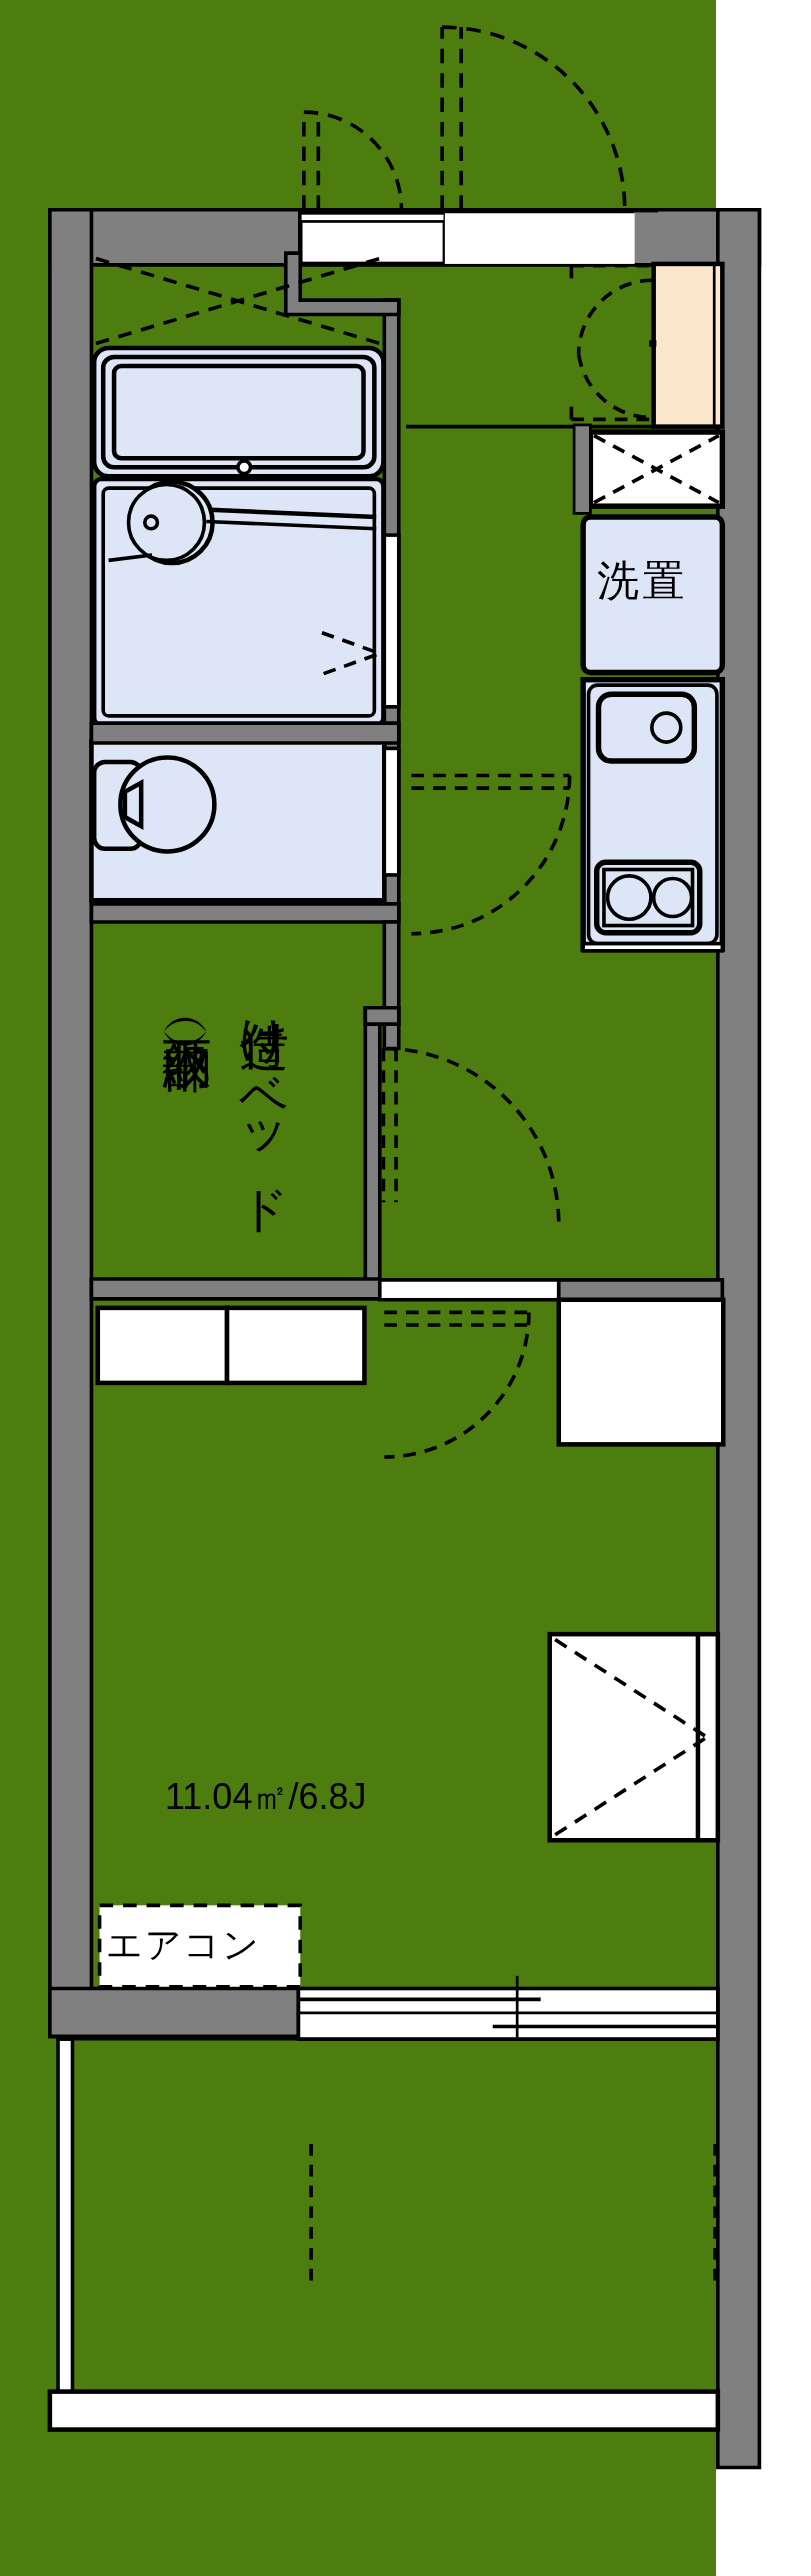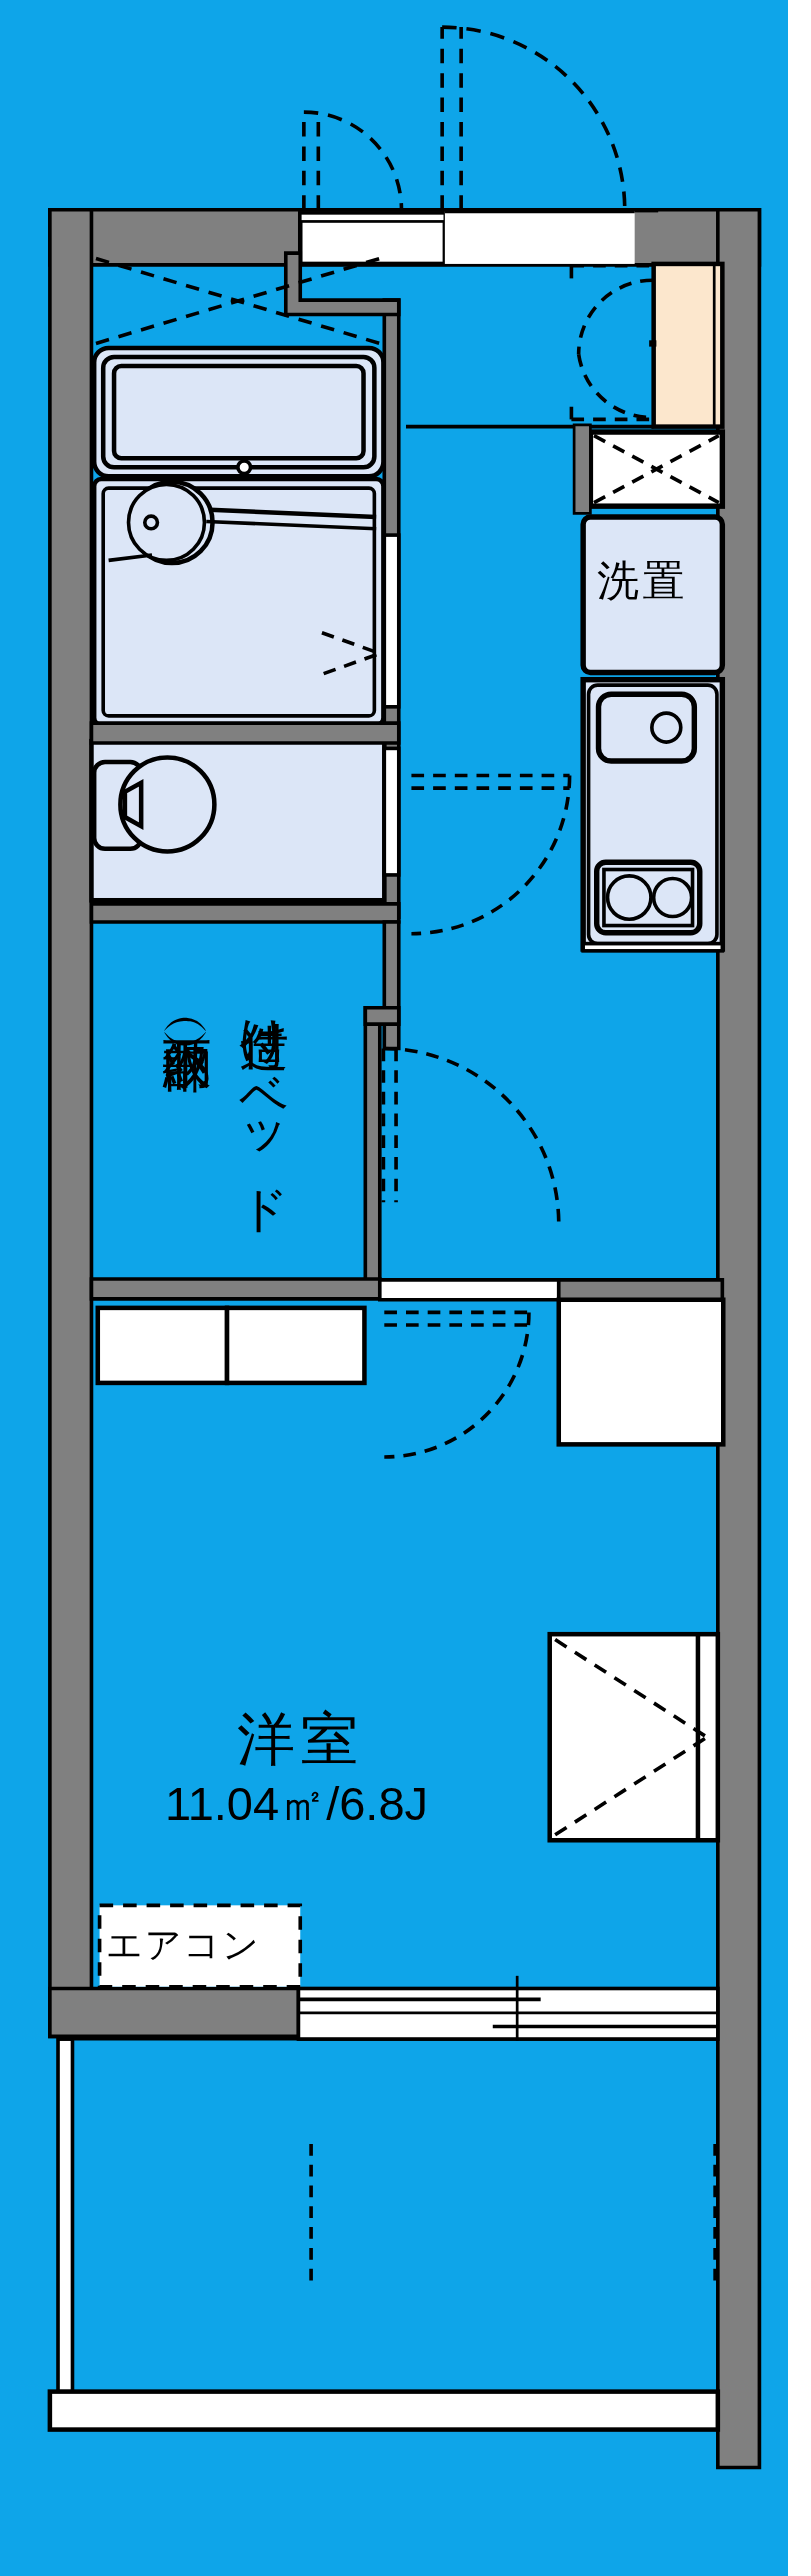--- a/index.html
+++ b/index.html
@@ -8,23 +8,23 @@
     background: #ffffff;
   }
   body {
     width: 812px;
     height: 2576px;
     font-family: "Liberation Sans", "DejaVu Sans", sans-serif;
     overflow: hidden;
   }
   #floorplan-root {
     position: relative;
-    width: 788px;
+    width: 716px;
     height: 2576px;
-    background: #0ea5e9;
+    background: #4d7c0f;
   }
   svg.plan {
     display: block;
     width: 812px;
     height: 2576px;
   }
   .vtext {
     writing-mode: vertical-rl;
     text-orientation: upright;
     font-family: "Liberation Sans", "DejaVu Sans", sans-serif;
@@ -253,20 +253,19 @@
     </g>
 
   </svg>
 
   <div class="lbl-abs" style="left:597px; top:553px; font-size:42px; letter-spacing:3.6px;">洗置</div>
 
   <div class="lbl-abs vtext" style="left:240px; top:985px; font-size:49px;">造付けベッド</div>
 
   <div class="lbl-abs vtext" style="left:163px; top:1003px; font-size:49px;">（下部収納）</div>
 
-  <div class="lbl-abs" style="left:237px; top:1701px; font-size:58px; letter-spacing:5.4px;">洋室</div>
-
-  <div class="lbl-abs" style="left:165px; top:1773px; font-size:47px; letter-spacing:0px;">11.04㎡/6.8J</div>
+
+  <div class="lbl-abs" style="left:165px; top:1773px; font-size:36px; letter-spacing:0px;">11.04㎡/6.8J</div>
 
   <div class="lbl-abs" style="left:106px; top:1921px; font-size:36px; letter-spacing:1.8px;">エアコン</div>
 
 </div>
 
 
 </body></html>

